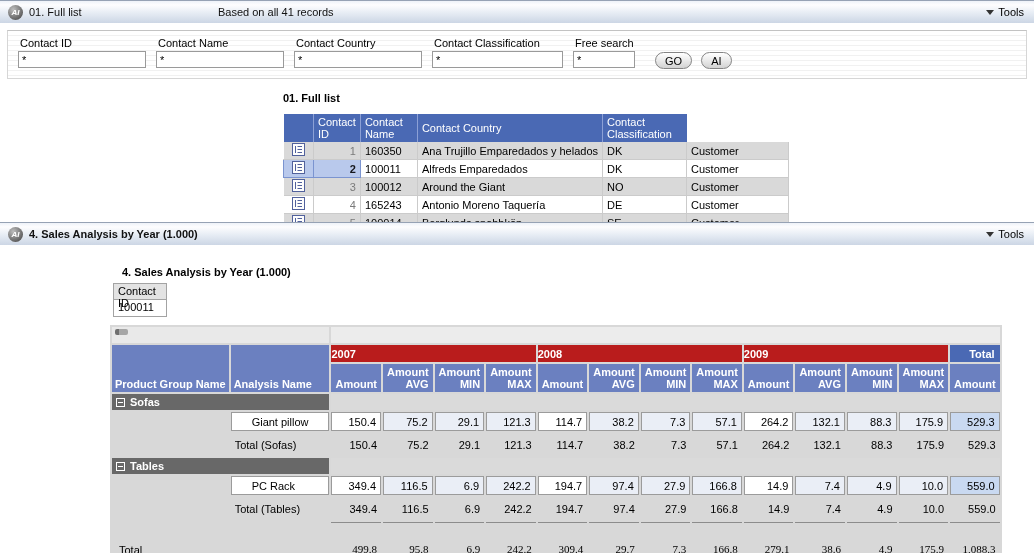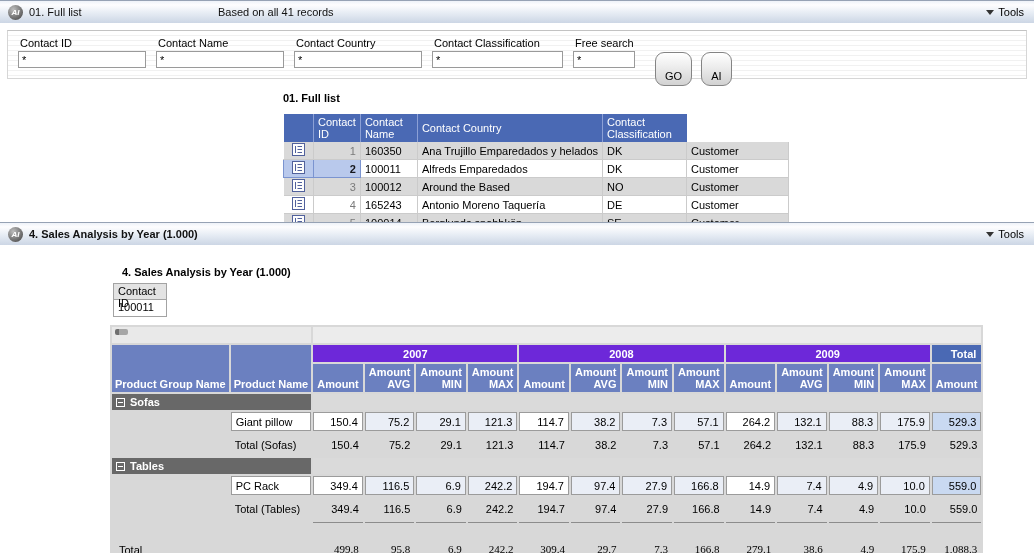--- a/index.html
+++ b/index.html
@@ -42,21 +42,21 @@
     height:17px; border:1px solid #9a9a9a; background:#fff;
     font-family:"Liberation Sans",sans-serif; font-size:11px; padding:1px 3px; display:block;
   }
   .sfield:nth-child(1) input { width:128px; }
   .sfield:nth-child(2) input { width:128px; }
   .sfield:nth-child(3) input { width:128px; }
   .sfield:nth-child(4) input { width:131px; }
   .sfield:nth-child(5) input { width:62px; }
   .sbuttons { display:flex; gap:9px; margin:15px 0 0 10px; }
   .aqua-btn {
-    min-width:30px; height:17px; padding:16px 9px; border:1px solid #848484; border-radius:9px;
+    min-width:30px; height:17px; padding:0 9px; border:1px solid #848484; border-radius:9px;
     background:linear-gradient(#ffffff,#ececec 45%,#d2d2d2);
     font-family:"Liberation Sans",sans-serif; font-size:11px; line-height:14px; cursor:pointer;
   }
 
   
   #listblock { position:absolute; left:283px; top:92px; }
   #listblock h3, #p2title, #p2blocktitle { font-size:11px; font-weight:bold; }
   #listtable { border-collapse:collapse; margin-top:10px; table-layout:fixed; }
   #listtable th {
     background:#4a69b4; color:#fff; font-weight:normal; text-align:left;
@@ -81,30 +81,30 @@
   }
   #filterbox .fval { background:#fff; border-top:none; }
 
   
   #pivotwrap { position:absolute; left:110px; top:103px; }
   #pivot { border-collapse:separate; border-spacing:2px; background:#d8d8d8; table-layout:fixed; }
   #pivot td, #pivot th { font-size:11px; overflow:hidden; white-space:nowrap; }
   .pv-topcell { background:#e9e9e9; height:16px; padding:2px 3px; vertical-align:top; }
   .pv-topcell2 { background:#ececec; }
   .minipill { width:13px; height:6px; border-radius:2px; background:linear-gradient(to right,#6f6f6f 0 4px,#a6a6a6 4px); }
-  .pv-year  { background:#6d28d9; color:#fff; font-weight:bold; text-align:center; height:17px; }
+  .pv-year  { background:#b91c1c; color:#fff; font-weight:bold; height:17px; }
   .pv-total-hdr { background:#4a69b4; color:#fff; font-weight:bold; text-align:right; padding-right:5px; }
   .pv-sub   { background:#6b80c0; color:#fff; font-weight:bold; vertical-align:bottom; height:26px; padding:2px 4px; line-height:12px; }
   .pv-sub.single { text-align:left; }
   .pv-sub.multi  { text-align:right; }
   .pv-dim   { background:#6b80c0; color:#fff; font-weight:bold; vertical-align:bottom; text-align:left; padding:2px 3px; }
   .pv-groupbar { background:#686868; color:#fff; font-weight:bold; height:16px; padding:1px 4px; }
   .pv-groupbar .gicon { display:inline-block; vertical-align:-1px; margin-right:5px; }
   .pv-grouprest { background:#dadada; }
-  .pv-prodname { background:#fff; border:1px solid #9b9b9b; padding:2px 4px; height:19px; }
+  .pv-prodname { background:#fff; border:1px solid #9b9b9b; padding:2px 20px; height:19px; }
   .pv-data { border:1px solid #9b9b9b; text-align:right; padding:2px 4px; height:19px; }
   .pv-data.plain { background:#fff; }
   .pv-data.tint  { background:#eaeef6; }
   .pv-data.totcol{ background:#c9d9f1; }
   .pv-gtotal-lbl, .pv-subtot-lbl { background:#d8d8d8; }
   .pv-subtot { text-align:right; padding:2px 4px; height:23px; vertical-align:middle; }
   .pv-subtot-lbl { text-align:left; padding:2px 4px; vertical-align:middle; }
   .pv-gtotal { text-align:right; padding:20px 4px; height:26px; vertical-align:middle;
                border-top:1px solid #8c8c8c; border-bottom:3px double #8c8c8c;font-family:Liberation Serif, serif; }
   .pv-gtotal-lbl { text-align:left; padding-left:7px; vertical-align:middle; }
@@ -202,21 +202,21 @@
           <tr class="odd">
             <td class="icn"><svg width="13" height="13">
                 <rect x="0.5" y="0.5" width="12" height="12" fill="#fdfdfd" stroke="#51619c"></rect>
                 <line x1="3.5" y1="3" x2="3.5" y2="10" stroke="#51619c"></line>
                 <line x1="5.5" y1="3.5" x2="10" y2="3.5" stroke="#51619c"></line>
                 <line x1="5.5" y1="6.5" x2="10" y2="6.5" stroke="#51619c"></line>
                 <line x1="5.5" y1="9.5" x2="10" y2="9.5" stroke="#51619c"></line>
               </svg></td>
             <td class="num">3</td>
             <td>100012</td>
-            <td>Around the Based</td>
+            <td>Around the Giant</td>
             <td>NO</td>
             <td>Customer</td>
           </tr>
           <tr class="even">
             <td class="icn"><svg width="13" height="13">
                 <rect x="0.5" y="0.5" width="12" height="12" fill="#fdfdfd" stroke="#51619c"></rect>
                 <line x1="3.5" y1="3" x2="3.5" y2="10" stroke="#51619c"></line>
                 <line x1="5.5" y1="3.5" x2="10" y2="3.5" stroke="#51619c"></line>
                 <line x1="5.5" y1="6.5" x2="10" y2="6.5" stroke="#51619c"></line>
                 <line x1="5.5" y1="9.5" x2="10" y2="9.5" stroke="#51619c"></line>
@@ -284,21 +284,21 @@
         </colgroup>
       <tbody id="pivotbody">
           <tr>
             <td class="pv-topcell" colspan="2">
               <div class="minipill"></div>
             </td>
             <td class="pv-topcell pv-topcell2" colspan="13"></td>
           </tr>
           <tr>
             <td class="pv-dim" rowspan="2">Product Group Name</td>
-            <td class="pv-dim" rowspan="2">Product Name</td>
+            <td class="pv-dim" rowspan="2">Analysis Name</td>
             <td class="pv-year" colspan="4">2007</td>
             <td class="pv-year" colspan="4">2008</td>
             <td class="pv-year" colspan="4">2009</td>
             <td class="pv-year pv-total-hdr">Total</td>
           </tr>
           <tr>
             <td class="pv-sub single">Amount</td>
             <td class="pv-sub multi">Amount<br>AVG</td>
             <td class="pv-sub multi">Amount<br>MIN</td>
             <td class="pv-sub multi">Amount<br>MAX</td>

